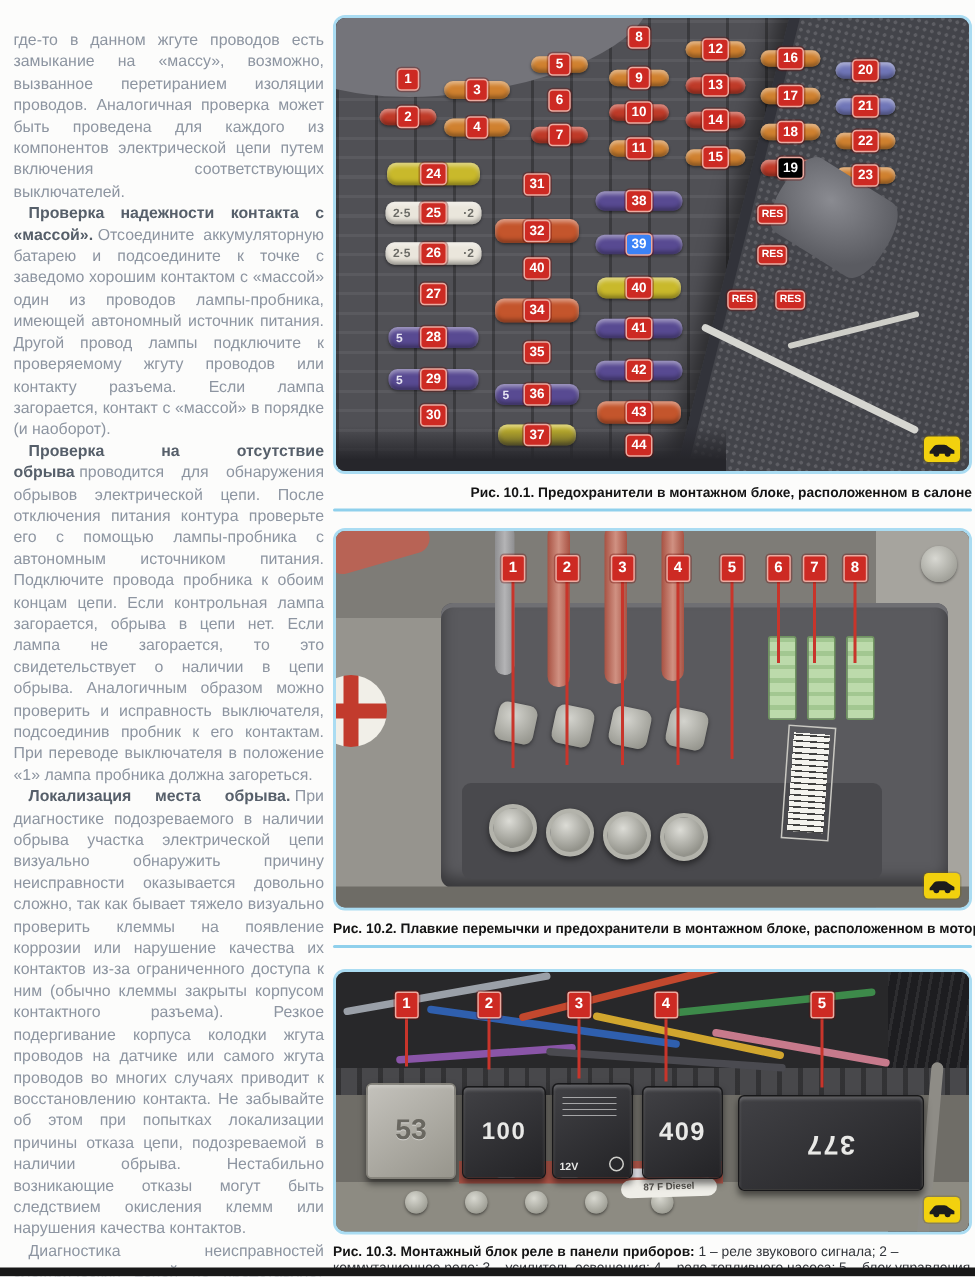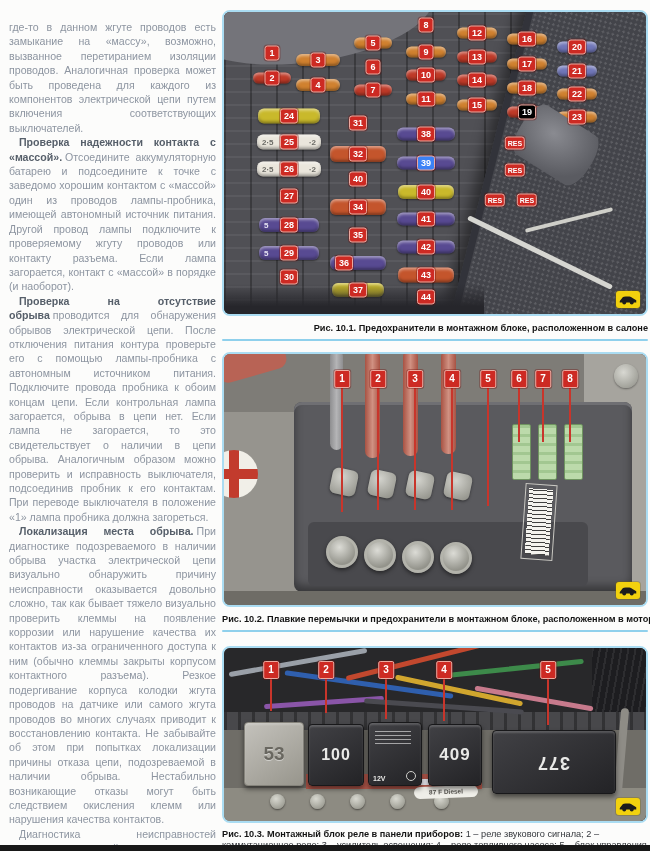--- a/index.html
+++ b/index.html
@@ -269,21 +269,21 @@
           <div class="fuse" style="left: 134px; top: 195px; width: 56px; height: 16px; background: rgb(196, 85, 44);">
             <span></span>
             <span></span>
           </div>
           <div class="flabel" style="left: 134px; top: 195px; background: rgb(205, 42, 35);">34</div>
           <div class="flabel" style="left: 134px; top: 223px; background: rgb(205, 42, 35);">35</div>
           <div class="fuse dark" style="left: 134px; top: 251px; width: 56px; height: 14px; background: rgb(88, 74, 146);">
             <span>5</span>
             <span></span>
           </div>
-          <div class="flabel" style="left: 120px; top: 251px; background: rgb(205, 42, 35);">36</div>
+          <div class="flabel" style="left: 134px; top: 251px; background: rgb(205, 42, 35);">36</div>
           <div class="fuse" style="left: 134px; top: 278px; width: 52px; height: 14px; background: rgb(201, 185, 43);">
             <span></span>
             <span></span>
           </div>
           <div class="flabel" style="left: 134px; top: 278px; background: rgb(205, 42, 35);">37</div>
           <div class="fuse dark" style="left: 202px; top: 122px; width: 58px; height: 13px; background: rgb(88, 74, 146);">
             <span></span>
             <span></span>
           </div>
           <div class="flabel" style="left: 202px; top: 122px; background: rgb(205, 42, 35);">38</div>

